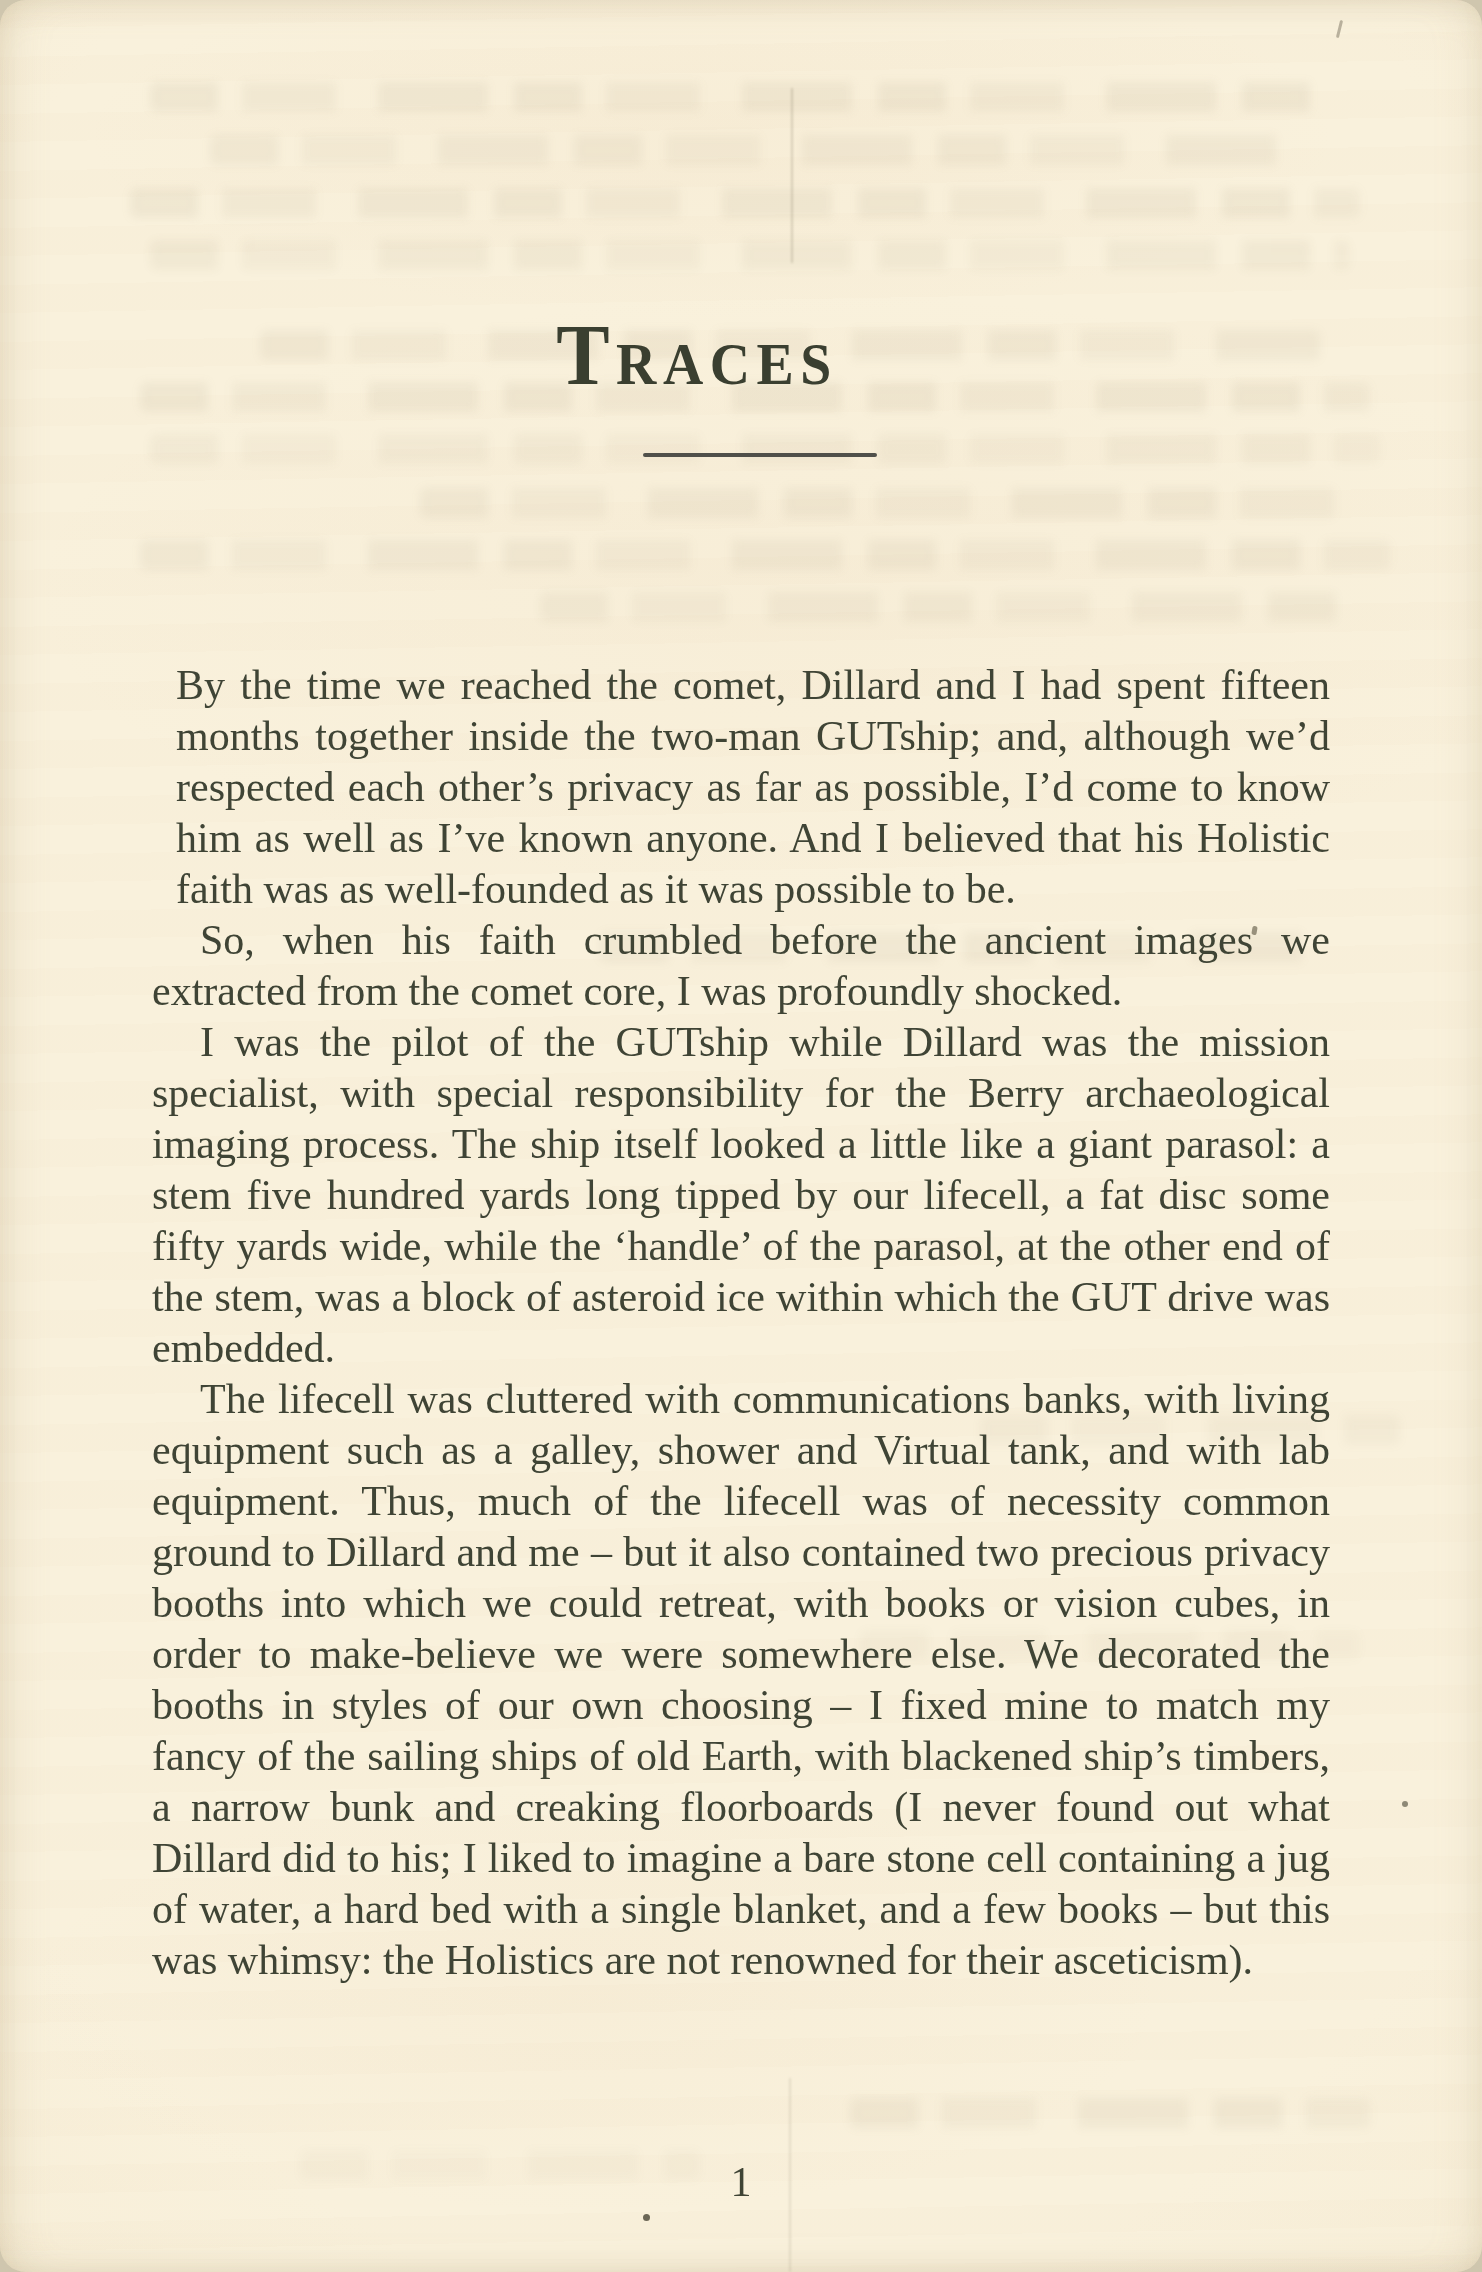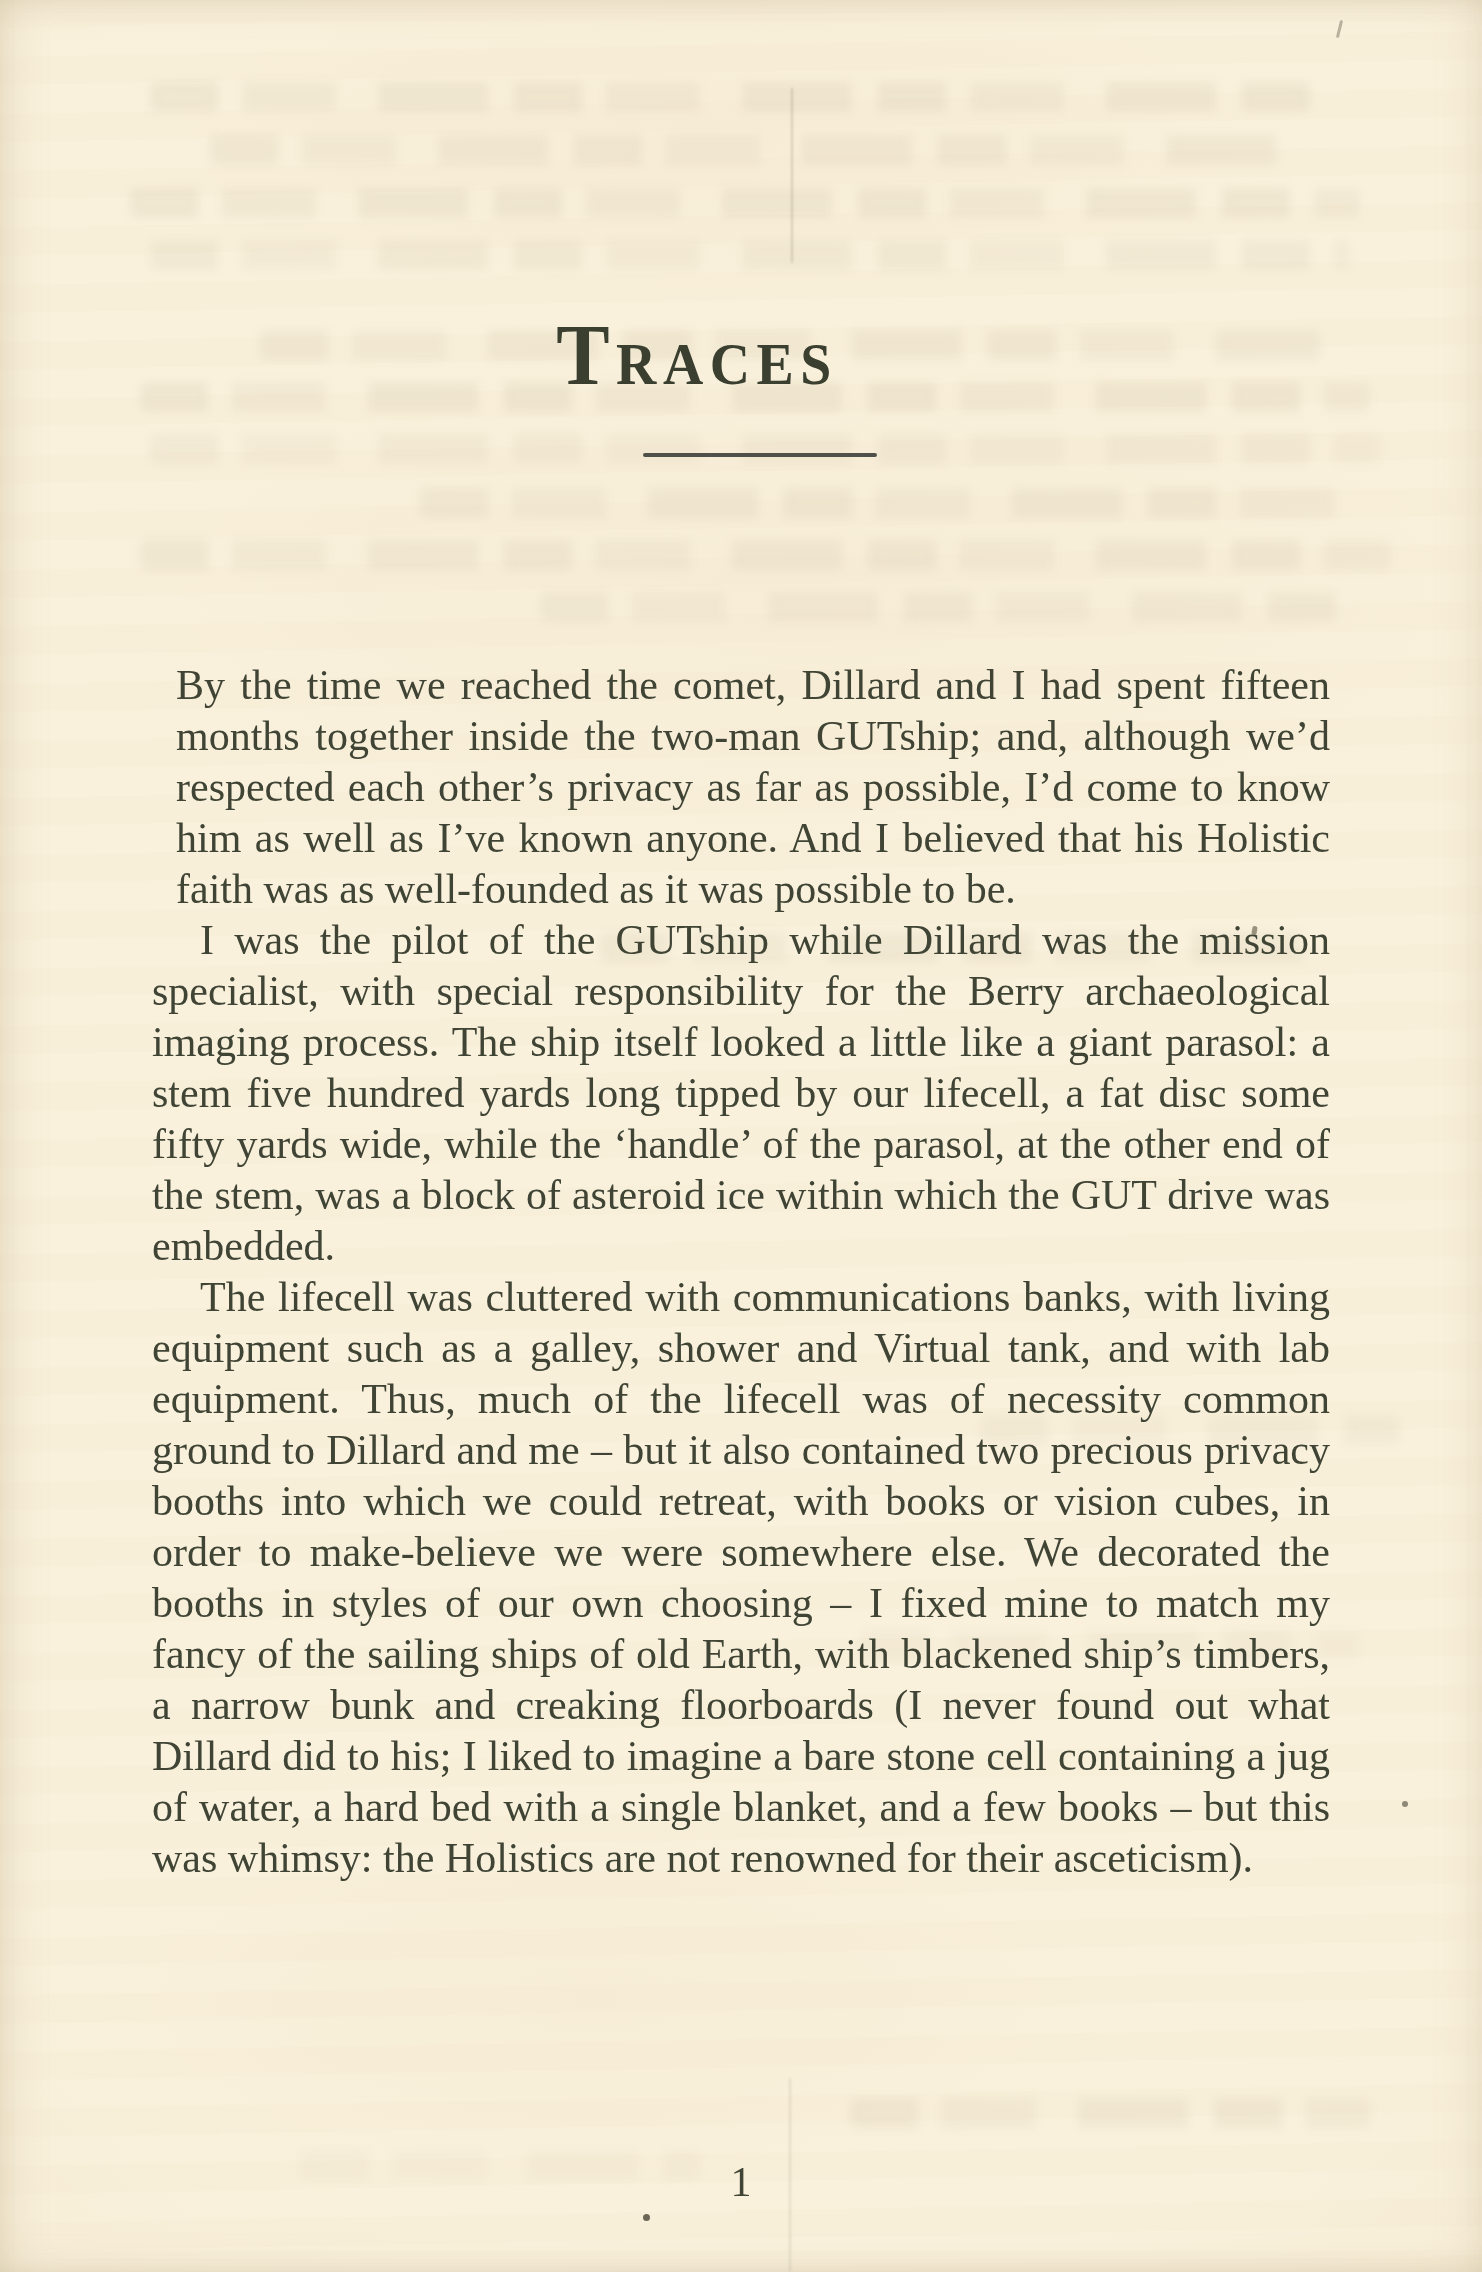--- a/index.html
+++ b/index.html
@@ -8,20 +8,21 @@
     width: 1482px;
     height: 2272px;
     overflow: hidden;
     font-family: "Liberation Serif", "DejaVu Serif", serif;
     background:
       radial-gradient(ellipse 130% 115% at 50% 45%, #f9f1dc 50%, #f4e9cf 88%, #efe2c2 100%);
     box-shadow: inset 28px 0 50px -30px rgba(170,150,110,.30),
                 inset -28px 0 50px -30px rgba(170,150,110,.22),
                 inset 0 24px 40px -28px rgba(170,150,110,.25),
                 inset 0 -24px 40px -28px rgba(170,150,110,.25);
+    border-radius: 26px;
   }
   .mottle {
     position: absolute; inset: 0; pointer-events: none;
     background:
       repeating-linear-gradient(179deg, rgba(224,196,160,.045) 0 28px, rgba(255,255,255,0) 28px 57px),
       radial-gradient(ellipse 900px 260px at 48% 6%, rgba(232,204,168,.10), transparent 70%),
       radial-gradient(ellipse 1100px 420px at 55% 26%, rgba(226,196,158,.08), transparent 72%),
       radial-gradient(ellipse 800px 300px at 40% 88%, rgba(226,196,158,.07), transparent 72%);
   }
   .ghost {
@@ -97,20 +98,21 @@
   <span class="speck" style="left:1402px; top:1801px; width:6px; height:6px;  opacity:.60;"></span>
   <span class="speck" style="left:643px;  top:2214px; width:7px; height:7px;  opacity:.80;"></span>
 
   <h1 class="title">Traces</h1>
   <div class="rule"></div>
 
   <div class="body">
 
       <p class="para">By the time we reached the comet, Dillard and I had spent fifteen months together inside the two-man GUTship; and, although we’d respected each other’s privacy as far as possible, I’d come to know him as well as I’ve known anyone. And I believed that his Holistic faith was as well-founded as it was possible to be.</p>
 
+      <p class="para">So, when his faith crumbled before the ancient images we extracted from the comet core, I was profoundly shocked.</p>
 
       <p class="para">I was the pilot of the GUTship while Dillard was the mission specialist, with special responsibility for the Berry archaeological imaging process. The ship itself looked a little like a giant parasol: a stem five hundred yards long tipped by our lifecell, a fat disc some fifty yards wide, while the ‘handle’ of the parasol, at the other end of the stem, was a block of asteroid ice within which the GUT drive was embedded.</p>
 
       <p class="para">The lifecell was cluttered with communications banks, with living equipment such as a galley, shower and Virtual tank, and with lab equipment. Thus, much of the lifecell was of necessity common ground to Dillard and me – but it also contained two precious privacy booths into which we could retreat, with books or vision cubes, in order to make-believe we were somewhere else. We decorated the booths in styles of our own choosing – I fixed mine to match my fancy of the sailing ships of old Earth, with blackened ship’s timbers, a narrow bunk and creaking floorboards (I never found out what Dillard did to his; I liked to imagine a bare stone cell containing a jug of water, a hard bed with a single blanket, and a few books – but this was whimsy: the Holistics are not renowned for their asceticism).</p>
     </div>
 
   <div class="pagenum">1</div>
 
 </div>
 

